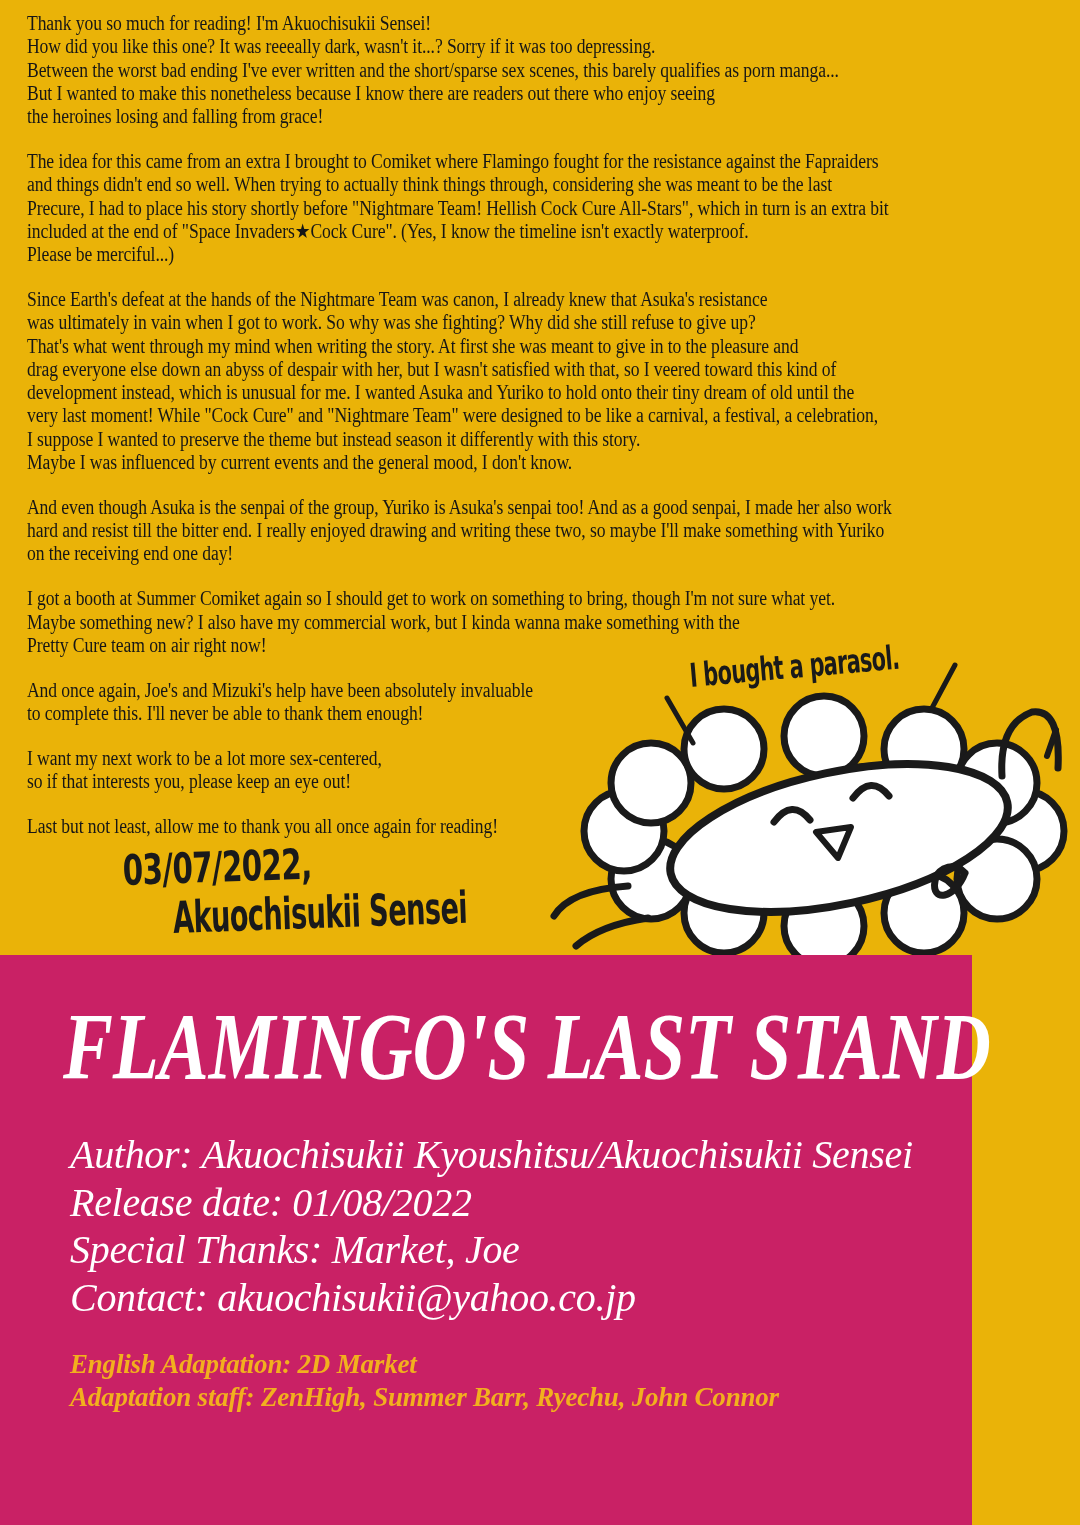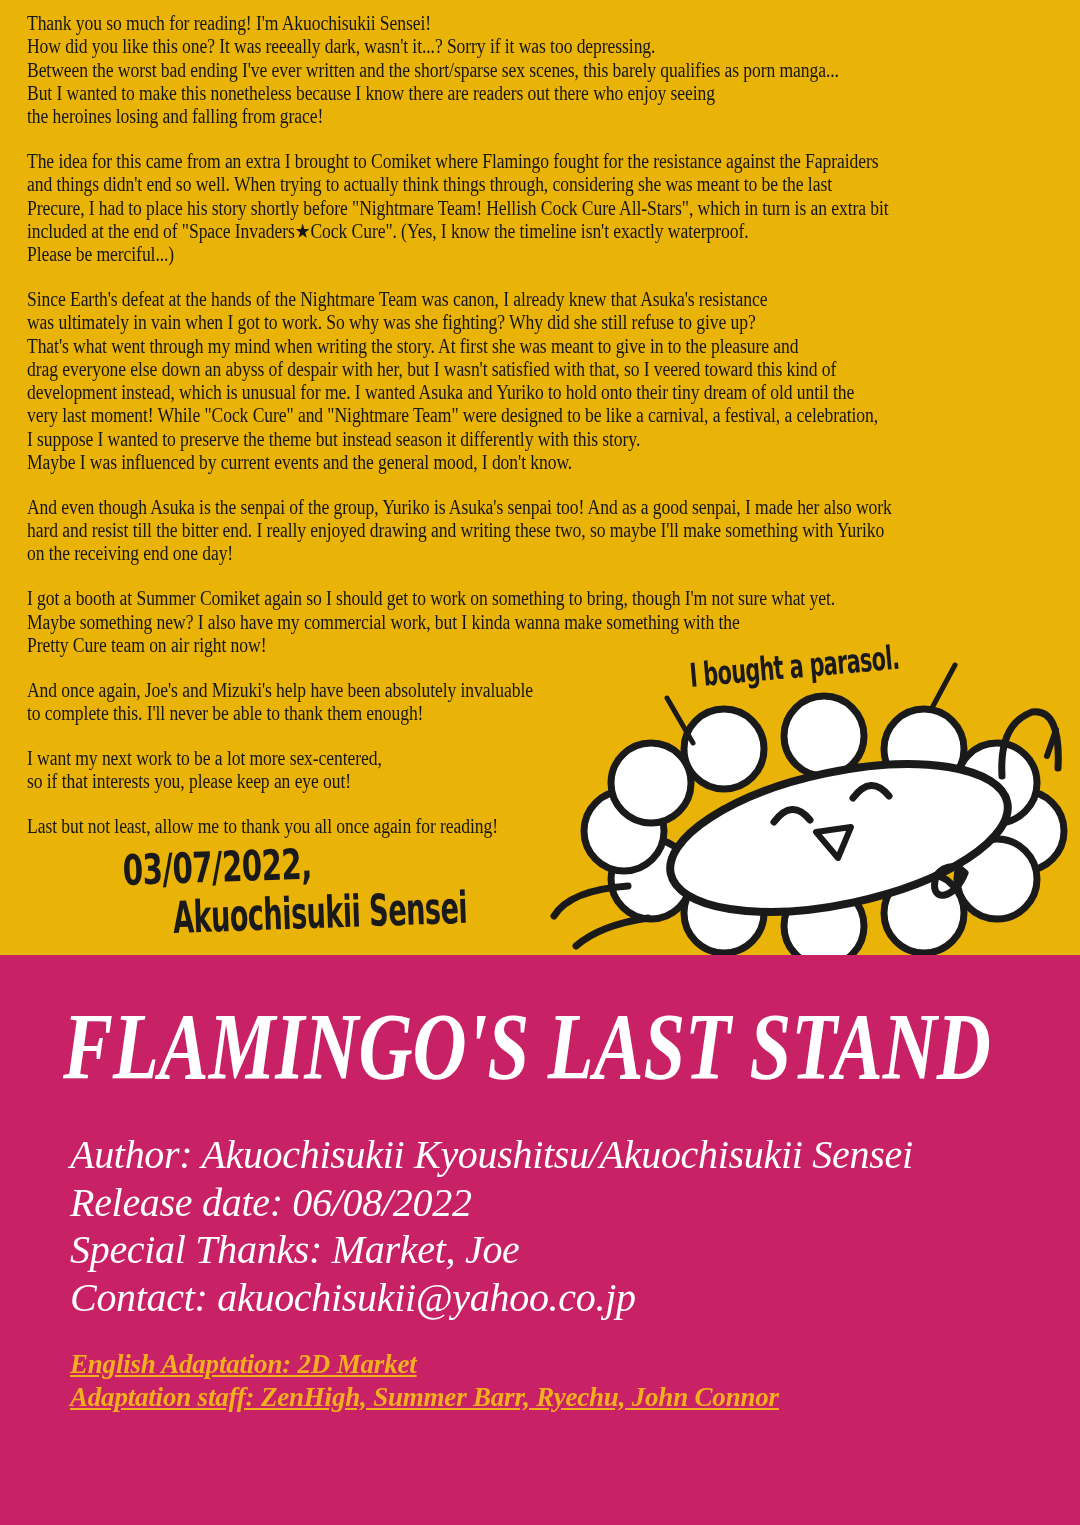--- a/index.html
+++ b/index.html
@@ -36,37 +36,37 @@
   }
   
   .doodle{position:absolute;left:550px;top:648px;width:530px;height:307px;}
   .doodle svg{position:absolute;left:0;top:0;}
   .doodle-caption{
     position:absolute;left:138px;top:8px;font-size:33px;letter-spacing:-1px;
     transform:rotate(-5deg) scaleX(0.63);transform-origin:left top;
   }
   
   .footer{
-    position:absolute;left:0;top:955px;width:1080px;height:570px;
+    position:absolute;left:0;top:955px;width:972px;height:570px;
     background:var(--footer-bg);color:var(--credits-text);
   }
   .footer-title{
     position:absolute;left:63px;top:44px;margin:0;
     font-family:"Liberation Serif", serif;font-weight:bold;font-style:italic;
     font-size:96px;line-height:1;white-space:nowrap;
     transform:scaleX(0.78);transform-origin:left top;
   }
   .credits{
     position:absolute;left:70px;top:176px;
     font-size:40px;line-height:47.5px;letter-spacing:-0.3px;white-space:nowrap;font-style:italic;
   }
   .adaptation{
     position:absolute;left:70px;top:393px;
     font-size:27px;line-height:32.5px;font-style:italic;font-weight:bold;
-    color:var(--adaptation-text);white-space:nowrap;letter-spacing:-0.2px;text-decoration:underline;
+    color:var(--adaptation-text);white-space:nowrap;letter-spacing:-0.2px;
   }
 </style>
 </head>
 <body>
 
 <div class="page">
 
   <section>
     <div class="body-text">
       <p>Thank you so much for reading! I'm Akuochisukii Sensei!
@@ -143,21 +143,21 @@
       </svg>
       <div class="doodle-caption hw">I bought a parasol.</div>
     </div>
   </section>
 
   <footer class="footer">
     <h1 class="footer-title">FLAMINGO'S LAST STAND</h1>
 
     <div class="credits">
       <div>Author: Akuochisukii Kyoushitsu/Akuochisukii Sensei</div>
-      <div>Release date: 06/08/2022</div>
+      <div>Release date: 01/08/2022</div>
       <div>Special Thanks: Market, Joe</div>
       <div>Contact: akuochisukii@yahoo.co.jp</div>
     </div>
 
     <div class="adaptation">
       <div>English Adaptation: 2D Market</div>
       <div>Adaptation staff: ZenHigh, Summer Barr, Ryechu, John Connor</div>
     </div>
   </footer>
 

